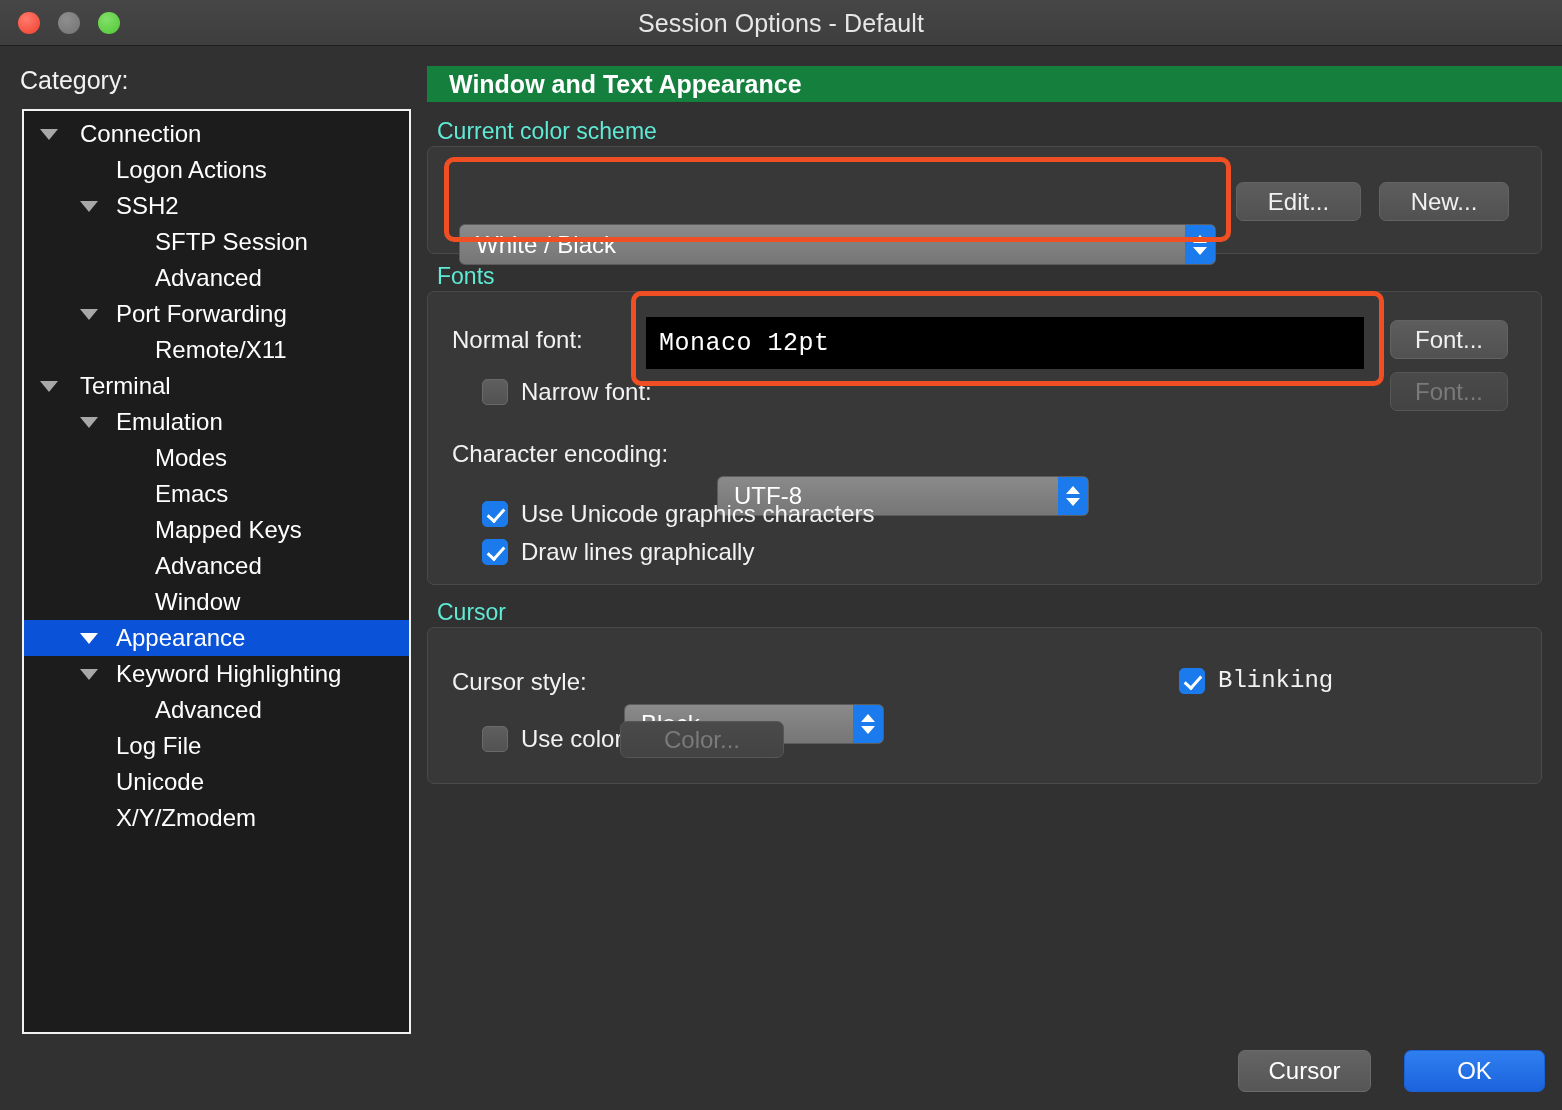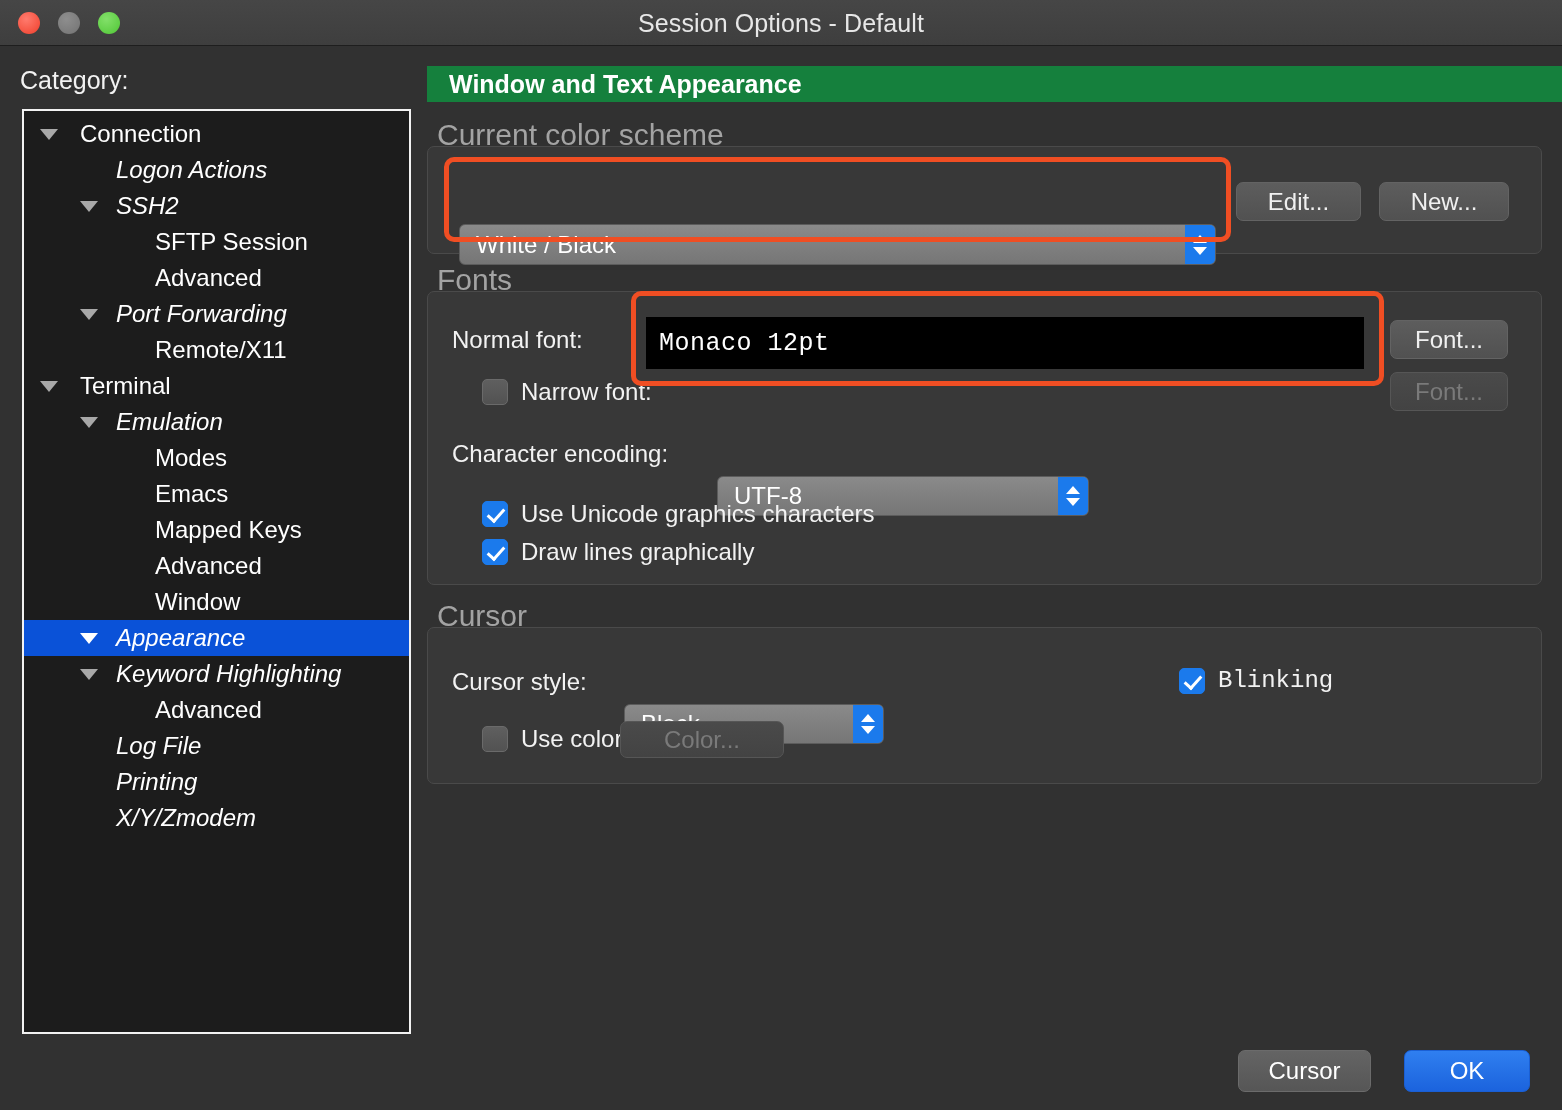--- a/index.html
+++ b/index.html
@@ -82,42 +82,42 @@
     width: 0; height: 0;
     border-left: 9px solid transparent;
     border-right: 9px solid transparent;
     border-top: 11px solid #a8a8a8;
   }
   .tree-row.selected .tw { border-top-color: #ffffff; }
   .tree-label { display: block; }
 
   
   .d0 .tw { left: 16px; }     .d0 .tree-label { margin-left: 56px; }
-  .d1 .tw { left: 56px; }     .d1 .tree-label { margin-left: 92px; font-style: italic; }     .d2 .tree-label { margin-left: 131px; }
+  .d1 .tw { left: 56px; }     .d1 .tree-label { margin-left: 92px; }     .d2 .tree-label { margin-left: 131px; }
 
   
   .pane-header {
     position: absolute;
     top: 66px; left: 427px;
     width: 1197px; height: 36px;
     background: #15803d;
     display: flex;
     align-items: center;
     padding-left: 22px;
   }
   .pane-header span {
     color: #ffffff;
     font-size: 25px;
     font-weight: bold;
   }
 
   .group-label {
     position: absolute;
-    color: #a3a3a3;
-    font-size: 30px;
+    color: #5eead4;
+    font-size: 23px;
   }
   .group-box {
     position: absolute;
     background: #383838;
     border: 1px solid #4a4a4a;
     border-radius: 7px;
   }
 
   
   .field-label {
@@ -238,21 +238,21 @@
     background: linear-gradient(to bottom, #646464 0%, #565656 100%);
     border: 1px solid #6b6b6b;
     border-radius: 7px;
     color: #ffffff;
     font-size: 24px;
     display: flex; align-items: center; justify-content: center;
   }
   .btn-ok {
     position: absolute;
     left: 1404px; top: 1050px;
-    width: 126px; height: 42px;
+    width: 141px; height: 42px;
     background: linear-gradient(to bottom, #2f7ff0 0%, #1b63dd 100%);
     border: 1px solid #1a5fd4;
     border-radius: 7px;
     color: #ffffff;
     font-size: 24px;
     display: flex; align-items: center; justify-content: center;
   }
 </style>
 </head>
 <body>
@@ -325,21 +325,21 @@
         <span class="tw"></span>
         <span class="tree-label">Keyword Highlighting</span>
       </div>
       <div class="tree-row d2">
         <span class="tree-label">Advanced</span>
       </div>
       <div class="tree-row d1">
         <span class="tree-label">Log File</span>
       </div>
       <div class="tree-row d1">
-        <span class="tree-label">Printing</span>
+        <span class="tree-label">Unicode</span>
       </div>
       <div class="tree-row d1">
         <span class="tree-label">X/Y/Zmodem</span>
       </div>
     </div>
 </div>
 
 <div class="pane-header">
   <span>Window and Text Appearance</span>
 </div>

